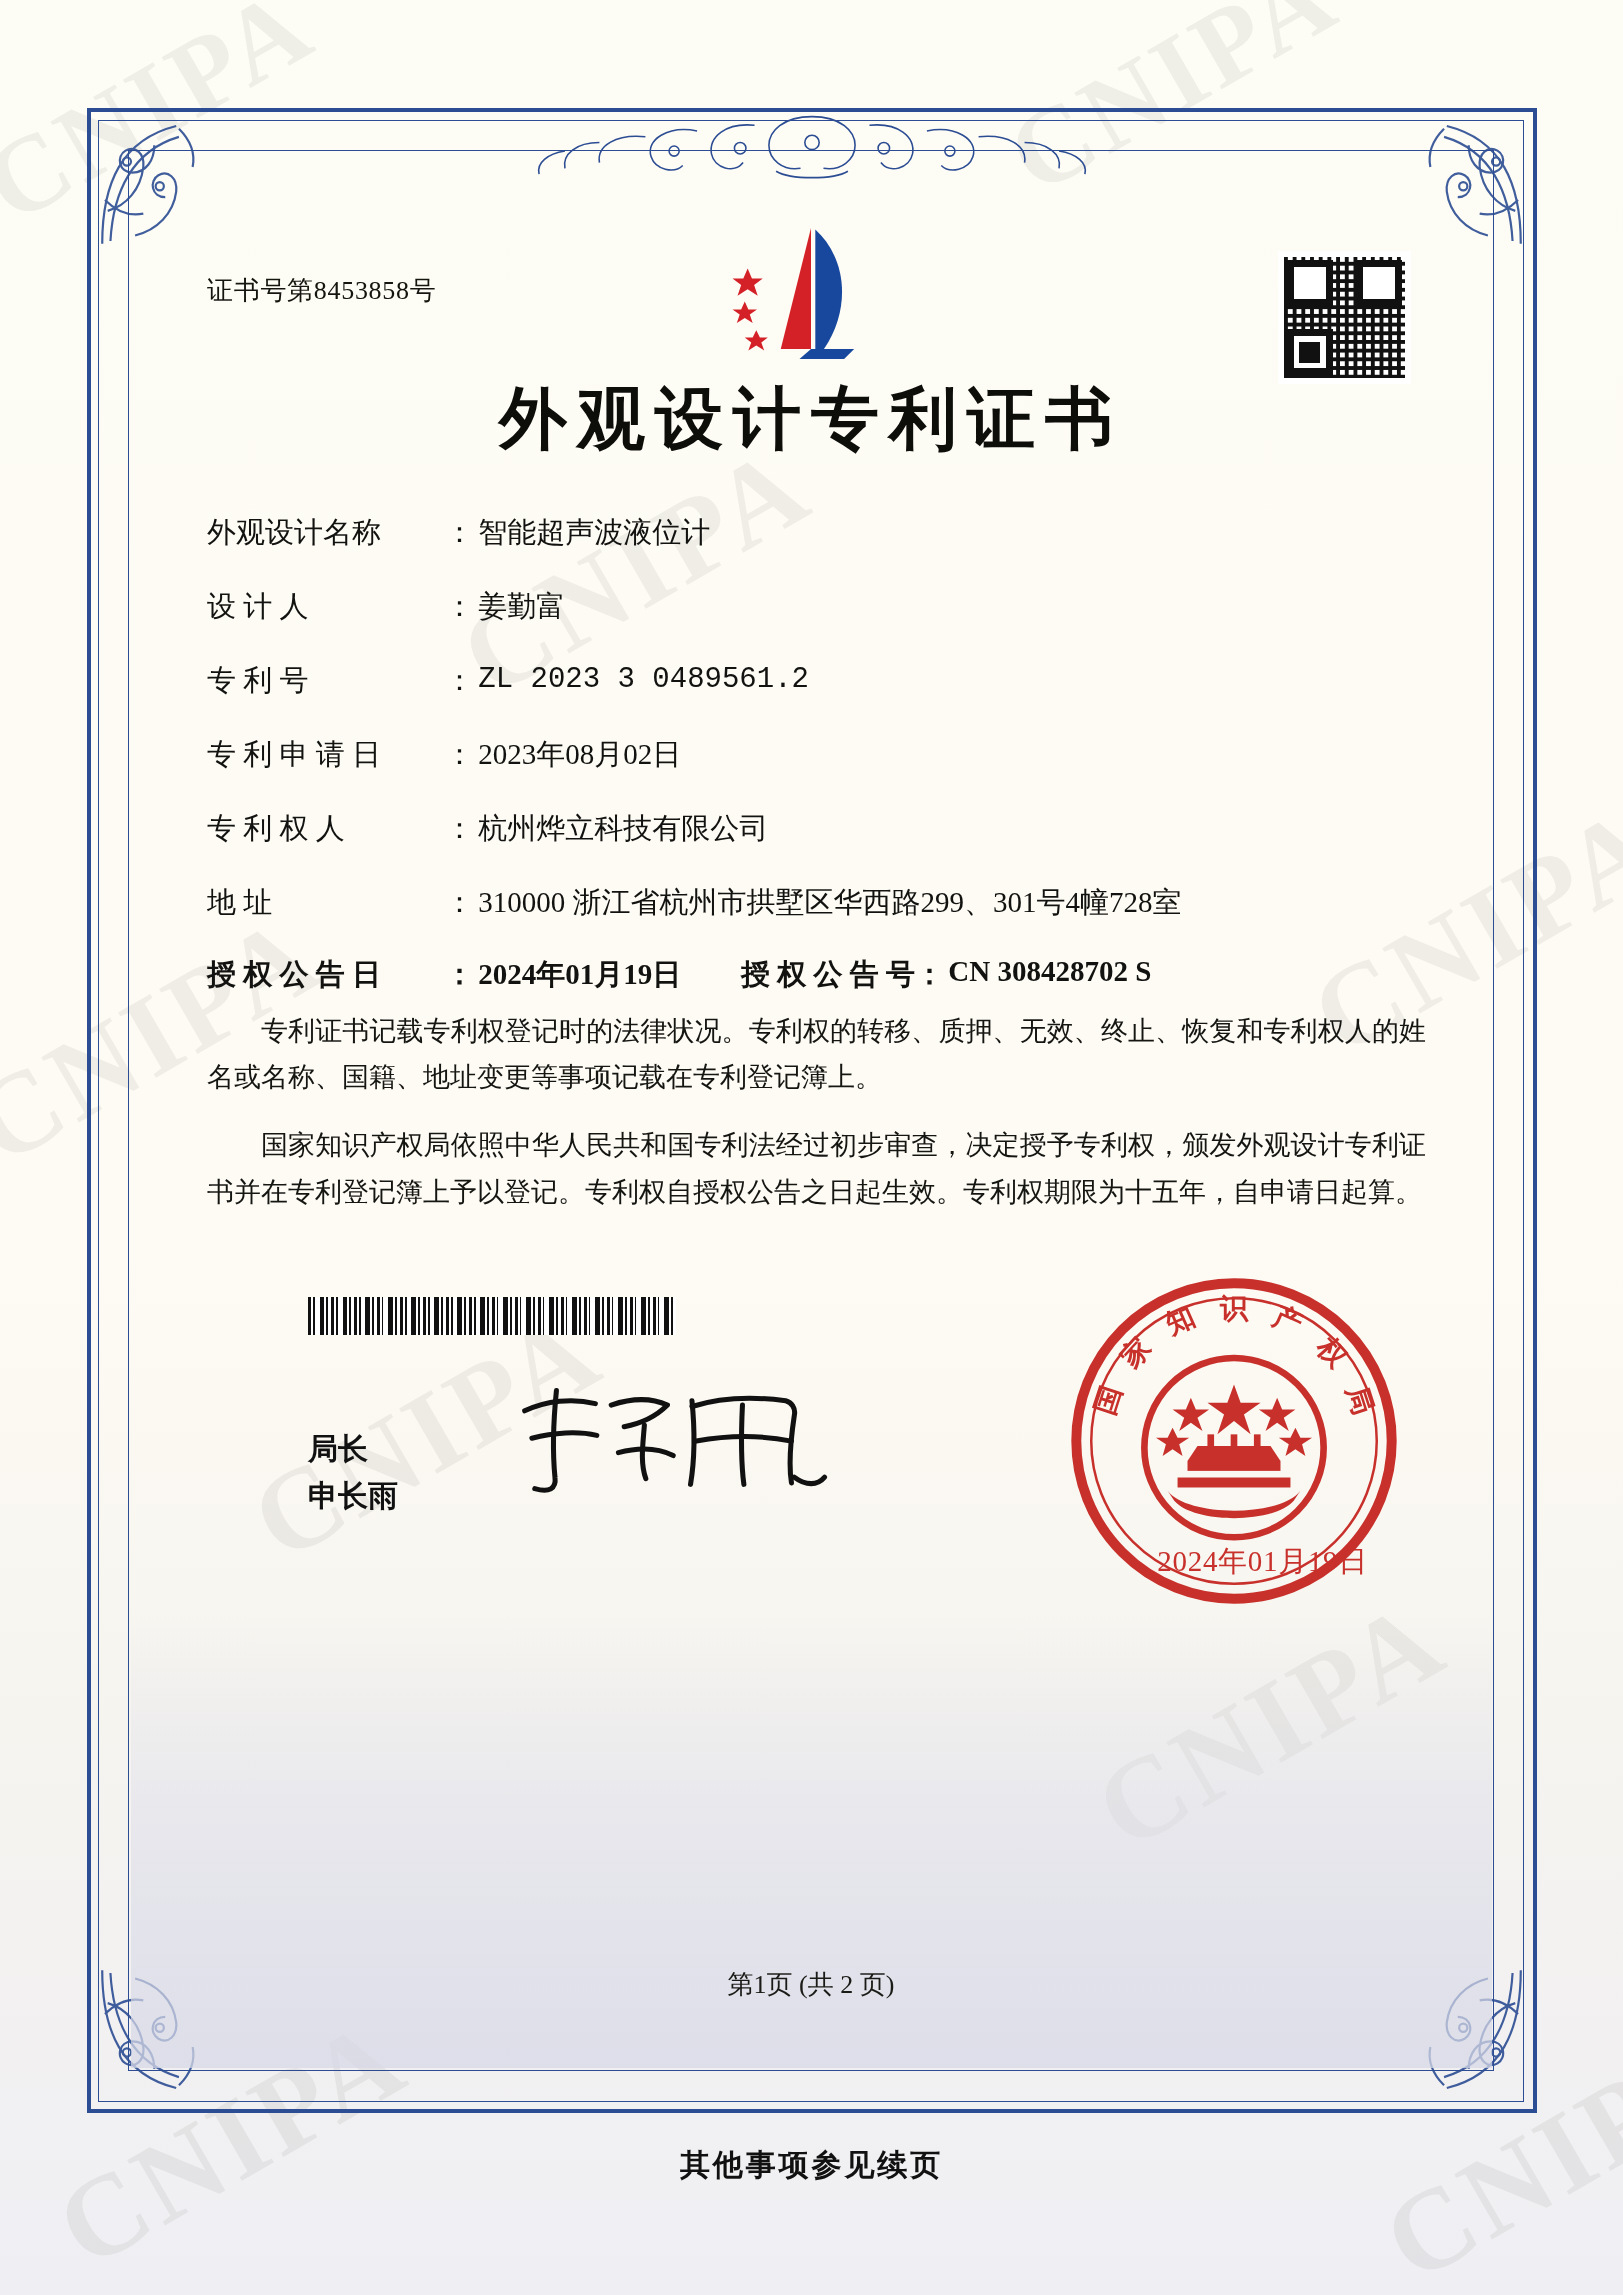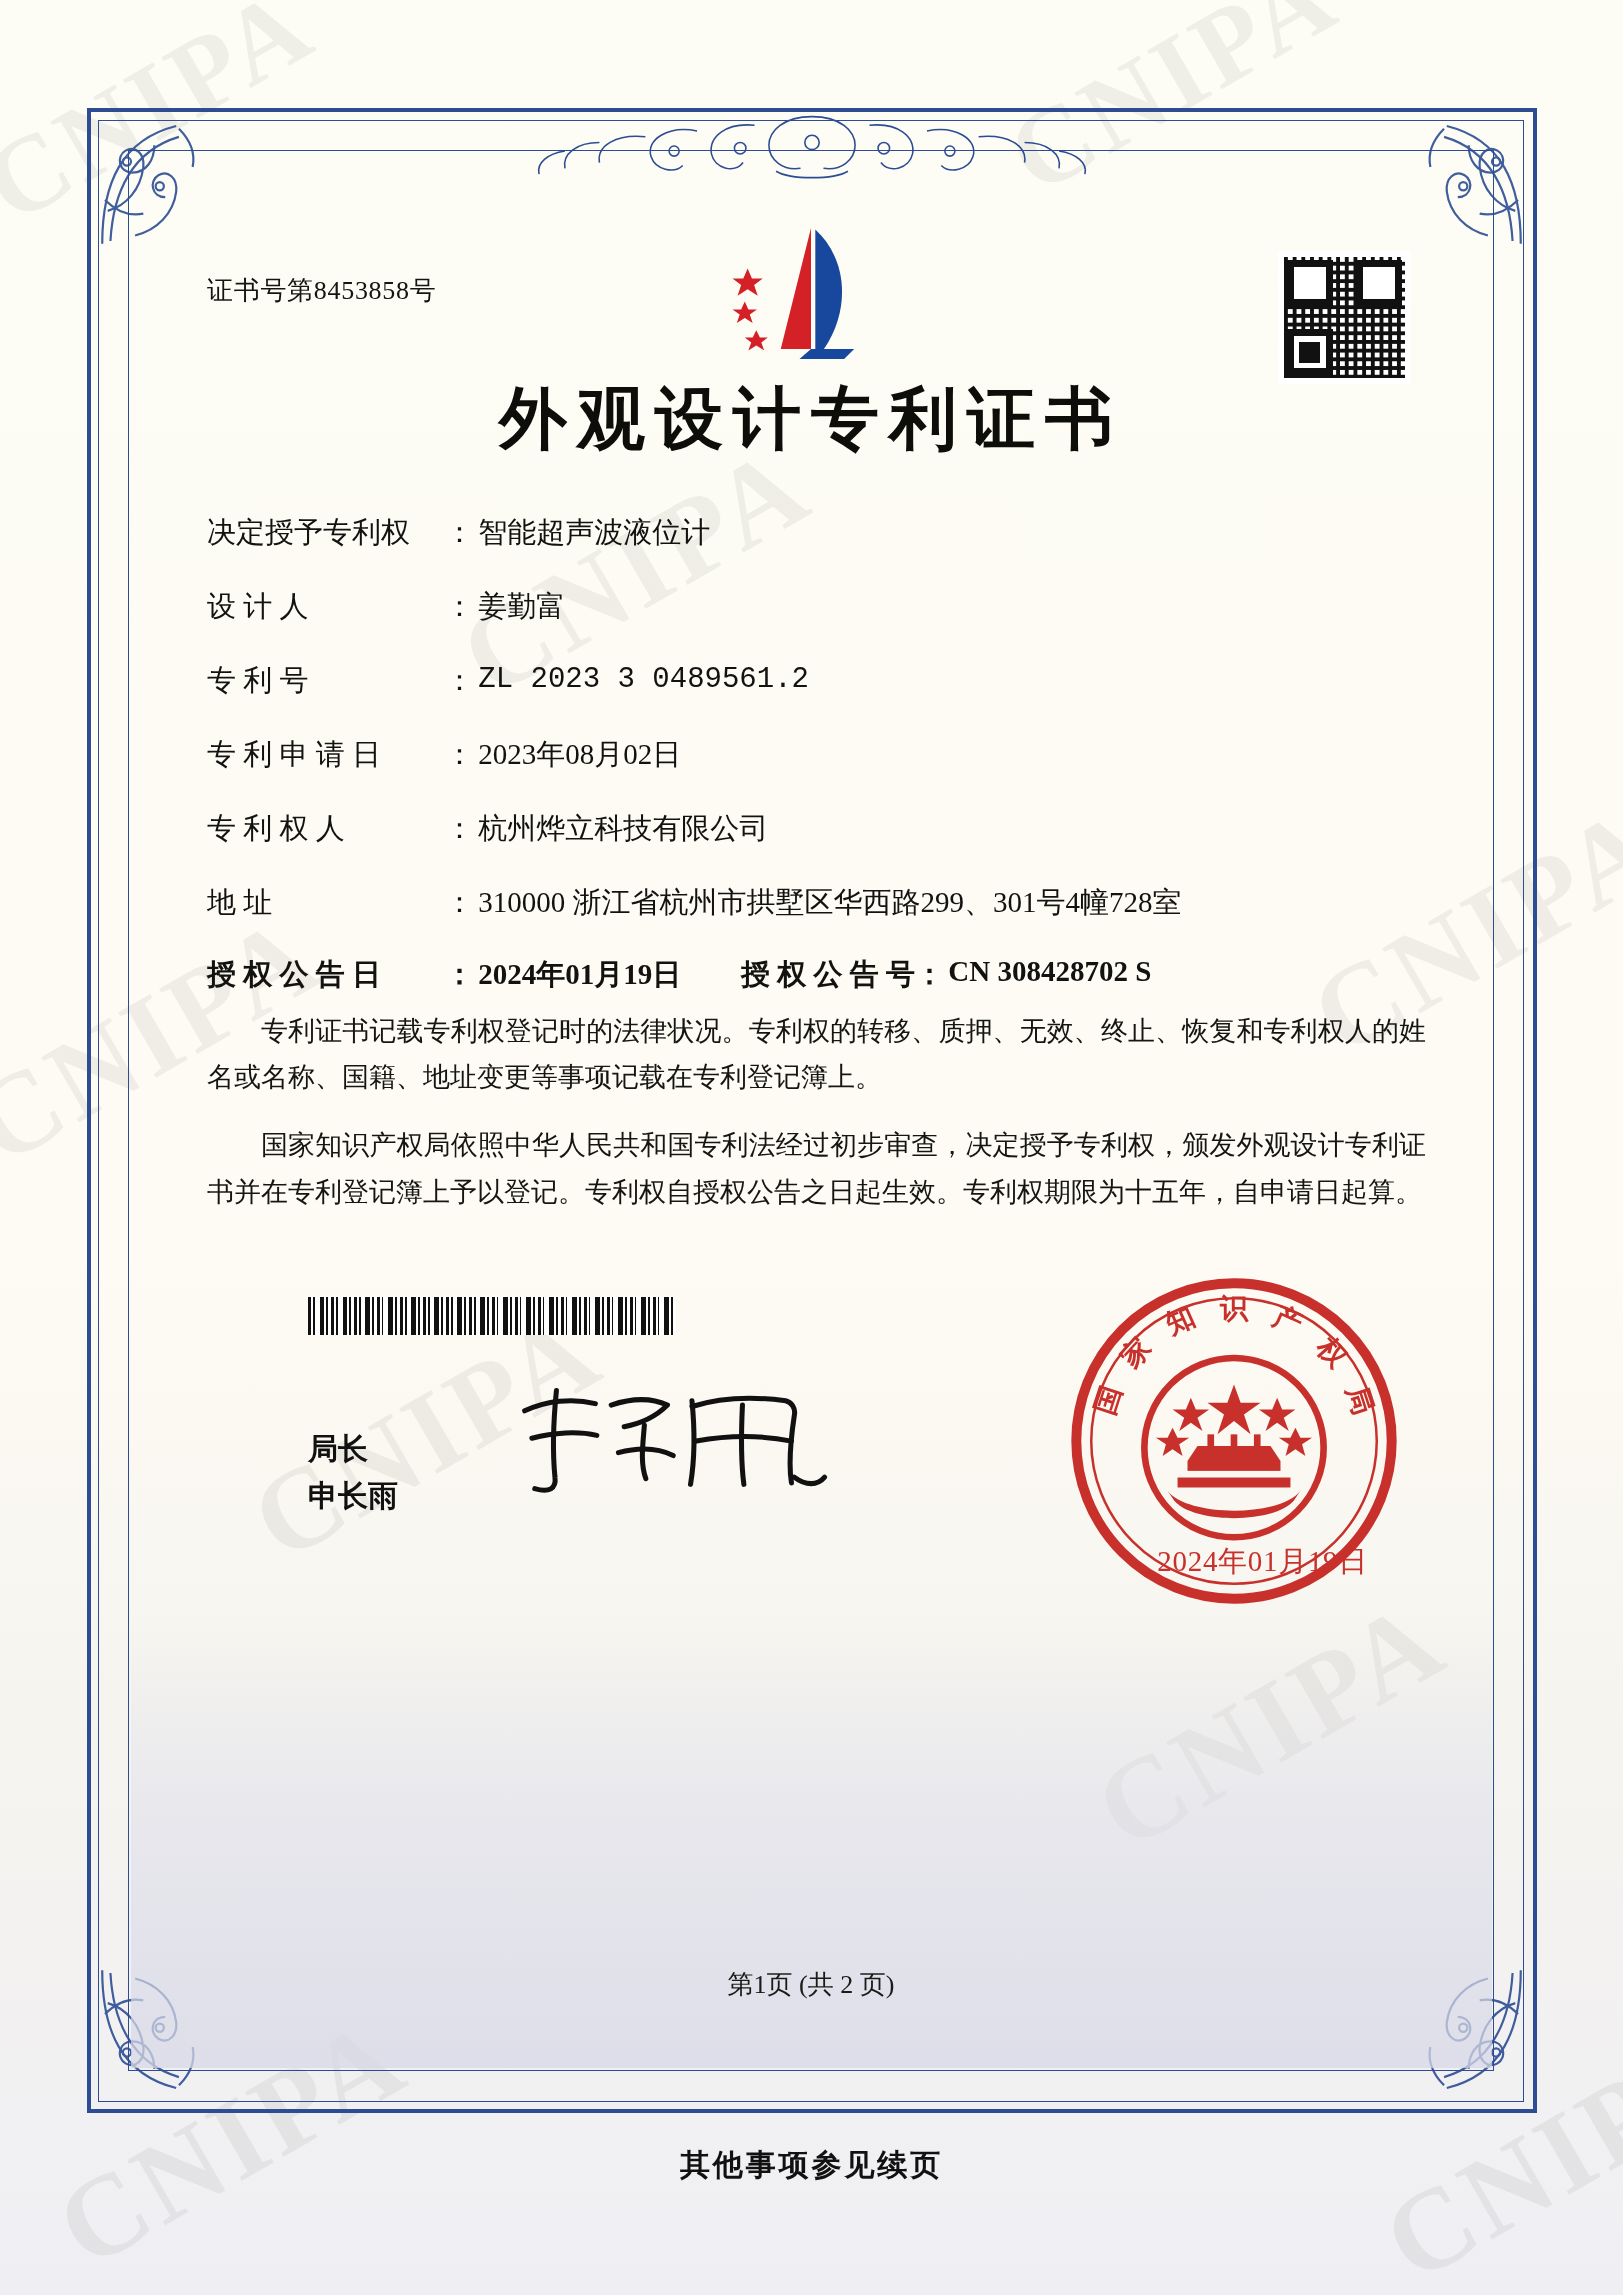--- a/index.html
+++ b/index.html
@@ -445,21 +445,21 @@
           <polygon points="74,160 79,170 90,170 81,177 85,188 74,181 63,188 67,177 58,170 69,170"></polygon>
         </g>
       </svg>
     </div>
 
     <div class="title">外观设计专利证书</div>
 
     <div class="fields">
 
       <div class="field-row">
-        <div class="field-label">决定授予专利权</div>
+        <div class="field-label">外观设计名称</div>
         <div class="field-colon">：</div>
         <div class="field-value">智能超声波液位计</div>
       </div>
 
       <div class="field-row">
         <div class="field-label">设 计 人</div>
         <div class="field-colon">：</div>
         <div class="field-value">姜勤富</div>
       </div>
 

